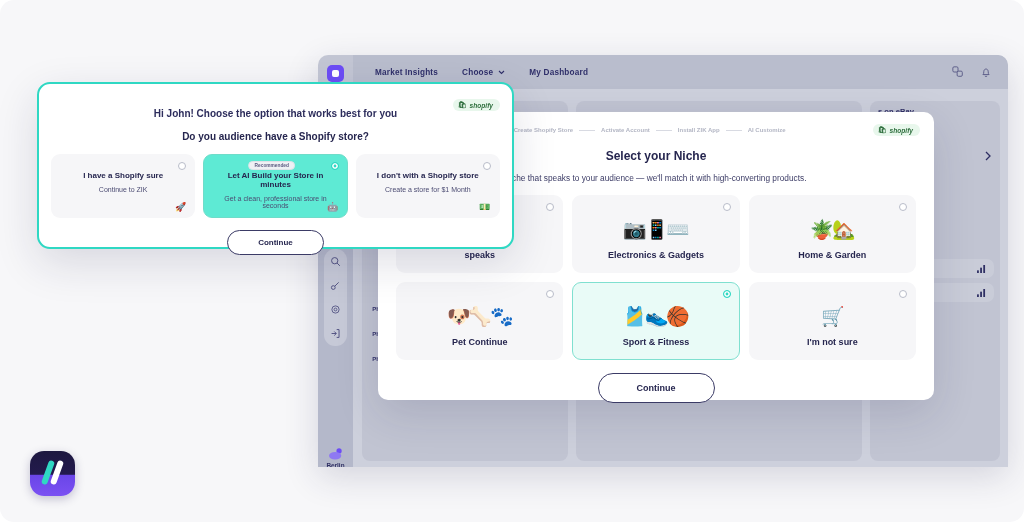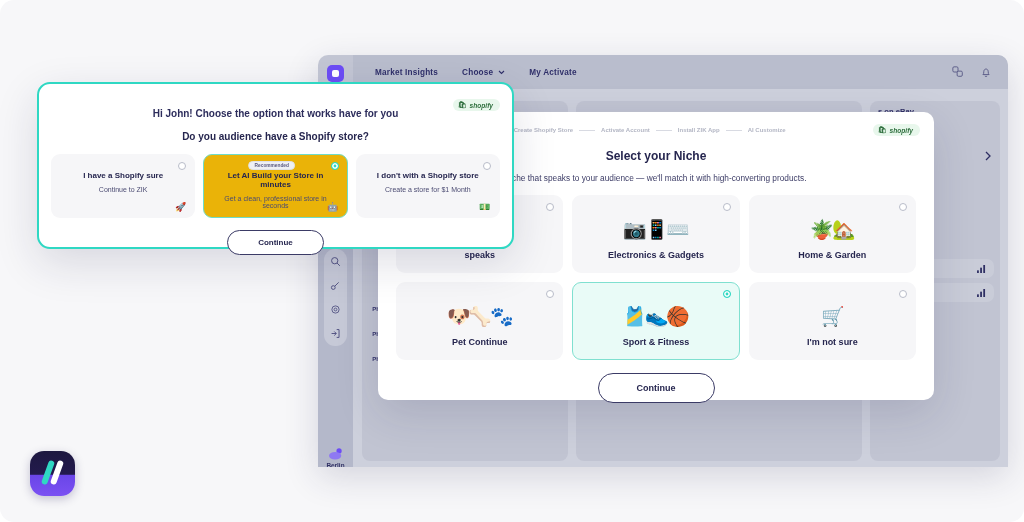--- a/index.html
+++ b/index.html
@@ -142,21 +142,21 @@
     font-size: 10px; font-weight: 700; color: #26264f;
   }
   .sc-cards {
     display:flex; gap: 8px; margin: 12px 12px 0 12px;
   }
   .opt-card {
     position:relative; flex:1; background:#f6f6f8; border-radius: 9px;
     padding: 10px 10px 8px; min-height: 54px;
     border: 1px solid transparent;
   }
-  .opt-card.selected { background:#eab308; border-color:#6fdcc9; }
+  .opt-card.selected { background:#5eead4; border-color:#6fdcc9; }
   .opt-title {
     text-align:center; font-size: 8px; font-weight: 700; color:#26264f;
     margin-top: 6px;
   }
   .opt-desc {
     text-align:center; font-size: 7px; color:#4b4b72; margin-top: 6px;
   }
   .opt-emoji { position:absolute; right: 8px; bottom: 5px; font-size: 9px; }
   .radio {
     position:absolute; right: 8px; top: 7px;
@@ -243,21 +243,21 @@
       <div class="app-nav">
         <span>Market Insights</span>
       </div>
       <div class="app-nav">
         <span>Choose</span>
         <svg width="7" height="5" viewBox="0 0 7 5">
             <path d="M1 1l2.5 2.5L6 1" stroke="#30306a" stroke-width="1.1" fill="none"></path>
           </svg>
       </div>
       <div class="app-nav">
-        <span>My Activate</span>
+        <span>My Dashboard</span>
       </div>
       <div class="app-topbar-right">
         <svg class="tb-icon" width="12" height="12" viewBox="0 0 14 14">
           <rect x="1" y="1" width="6" height="6" rx="1.4" stroke="#3a3a70" fill="none" stroke-width="1.1"></rect>
           <rect x="6" y="6" width="6" height="6" rx="1.4" stroke="#3a3a70" fill="none" stroke-width="1.1"></rect>
         </svg>
         <svg class="tb-icon" width="12" height="12" viewBox="0 0 14 14">
           <path d="M3.4 10h7.2c-.9-.8-1-1.6-1-3.2 0-2-1.2-3.3-2.6-3.3S4.4 4.8 4.4 6.8c0 1.6-.1 2.4-1 3.2z" stroke="#3a3a70" fill="none" stroke-width="1.1"></path>
           <path d="M6 11.4a1 1 0 0 0 2 0" stroke="#3a3a70" fill="none" stroke-width="1.1"></path>
         </svg>
@@ -467,21 +467,21 @@
   </div>
 
   <div class="modal modal-shopify">
     <div class="sc-badge-wrap">
       <span class="shopify-badge">
         <span class="bag">🛍</span>
         <span>shopify</span>
       </span>
     </div>
 
-    <div class="sc-title">Hi John! Choose the option that works have for you</div>
+    <div class="sc-title">Hi John! Choose the option that works best for you</div>
     <div class="sc-sub">Do you audience have a Shopify store?</div>
 
     <div class="sc-cards">
       <div class="opt-card">
         <span class="radio"></span>
         <div class="opt-title">I have a Shopify sure</div>
         <div class="opt-desc">Continue to ZIK</div>
         <span class="opt-emoji">🚀</span>
       </div>
 

